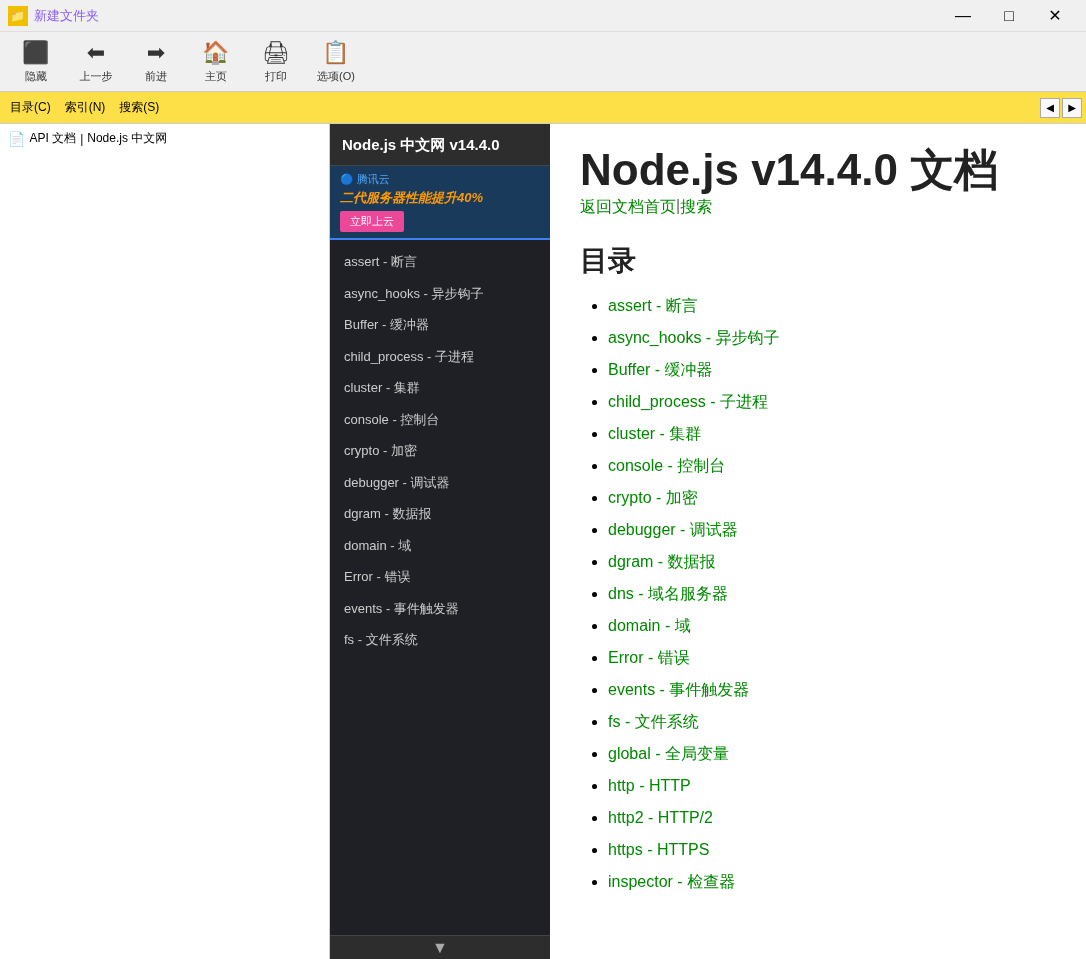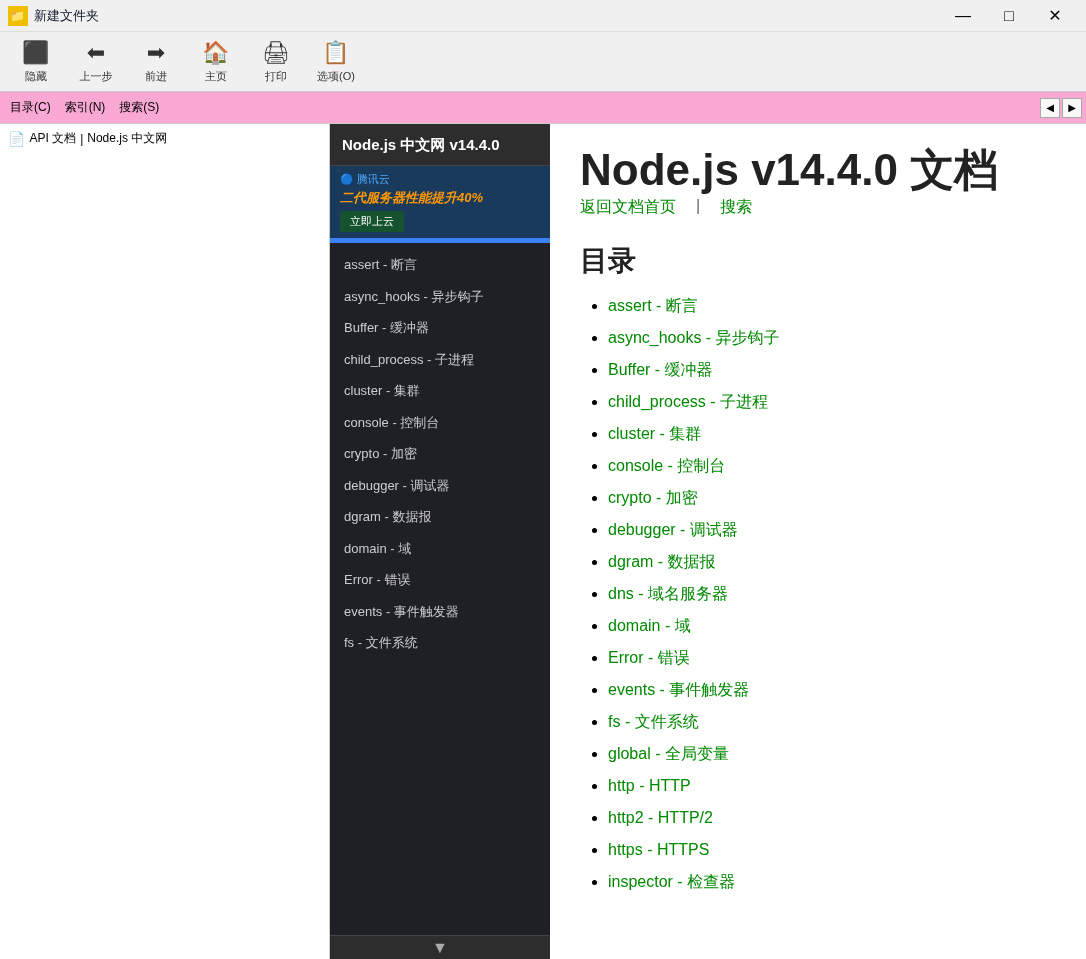--- a/index.html
+++ b/index.html
@@ -15,21 +15,21 @@
       border-bottom: 1px solid #ddd;
       position: relative;
     }
     .title-bar-icon {
       width: 20px; height: 20px; margin-right: 6px;
       background: #f0c000;
       display: inline-flex; align-items: center; justify-content: center;
       font-size: 12px;
     }
     .title-bar-text {
-      font-size: 13px; color: #0f172a; flex: 1;
+      font-size: 13px; color: #8b5cf6; flex: 1;
     }
     .title-bar-controls {
       display: flex; gap: 0;
     }
     .title-btn {
       width: 46px; height: 32px;
       display: flex; align-items: center; justify-content: center;
       font-size: 16px; cursor: pointer; background: transparent; border: none;
     }
 
@@ -48,21 +48,21 @@
       width: 56px; height: 52px;
       cursor: pointer; border: none; background: transparent;
       font-size: 11px; color: #333; gap: 3px;
     }
     .tb-btn-icon {
       font-size: 22px;
     }
 
     
     .nav-bar {
-      background: #f9a8d4;
+      background: #fde047;
       height: 32px;
       display: flex;
       align-items: center;
       padding: 0 4px;
       border-bottom: 1px solid #ccc;
       gap: 2px;
     }
     .nav-tab {
       font-size: 12px; cursor: pointer;
       padding: 2px 6px; border: none; background: transparent; color: #000;
@@ -114,27 +114,27 @@
       color: #fff;
       font-size: 15px;
       font-weight: bold;
       line-height: 1.4;
       border-bottom: 1px solid #444;
     }
     .toc-ad {
       background: #1a3a5c;
       padding: 6px 10px;
       display: flex; flex-direction: column; align-items: flex-start;
-      border-bottom: 5px solid #3b82f6;
+      border-bottom: 2px solid #3b82f6;
     }
     .toc-ad-brand { color: #4da8ff; font-size: 11px; margin-bottom: 2px; }
     .toc-ad-text { color: #fff; font-size: 13px; font-weight: bold; }
     .toc-ad-text span { color: #ff9900; font-style: italic; }
     .toc-ad-btn {
-      background: #14532d; color: #fff; font-size: 11px; border: none;
+      background: #ec4899; color: #fff; font-size: 11px; border: none;
       padding: 3px 10px; margin-top: 4px; cursor: pointer; border-radius: 2px;
     }
     .toc-scroll {
       flex: 1; overflow-y: auto; padding: 6px 0;
     }
     .toc-scroll::-webkit-scrollbar { width: 6px; }
     .toc-scroll::-webkit-scrollbar-track { background: #1e2025; }
     .toc-scroll::-webkit-scrollbar-thumb { background: #555; }
     .toc-item {
       padding: 6px 14px;
@@ -161,21 +161,21 @@
     .content-panel::-webkit-scrollbar-track { background: #f0f0f0; }
     .content-panel::-webkit-scrollbar-thumb { background: #bbb; }
 
     .content-title {
       font-size: 44px;
       font-weight: bold;
       color: #222;
       line-height: 1.2;
     }
     .content-nav {
-      display: flex; gap: 20px; margin-bottom: 24px;
+      display: flex; gap: 0; margin-bottom: 24px;
       font-size: 16px;
     }
     .content-nav a {
       color: #008800; text-decoration: none;
     }
     .content-nav-sep { color: #666; }
     .content-section-title {
       font-size: 28px; font-weight: bold; color: #222; margin-bottom: 10px;
     }
     .content-list {

